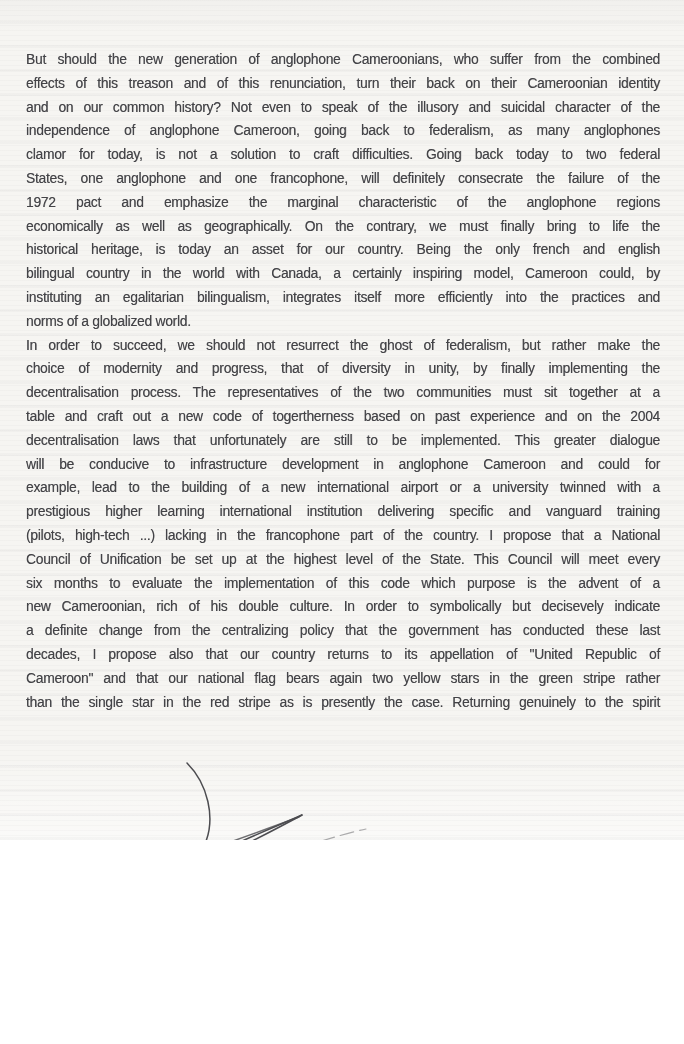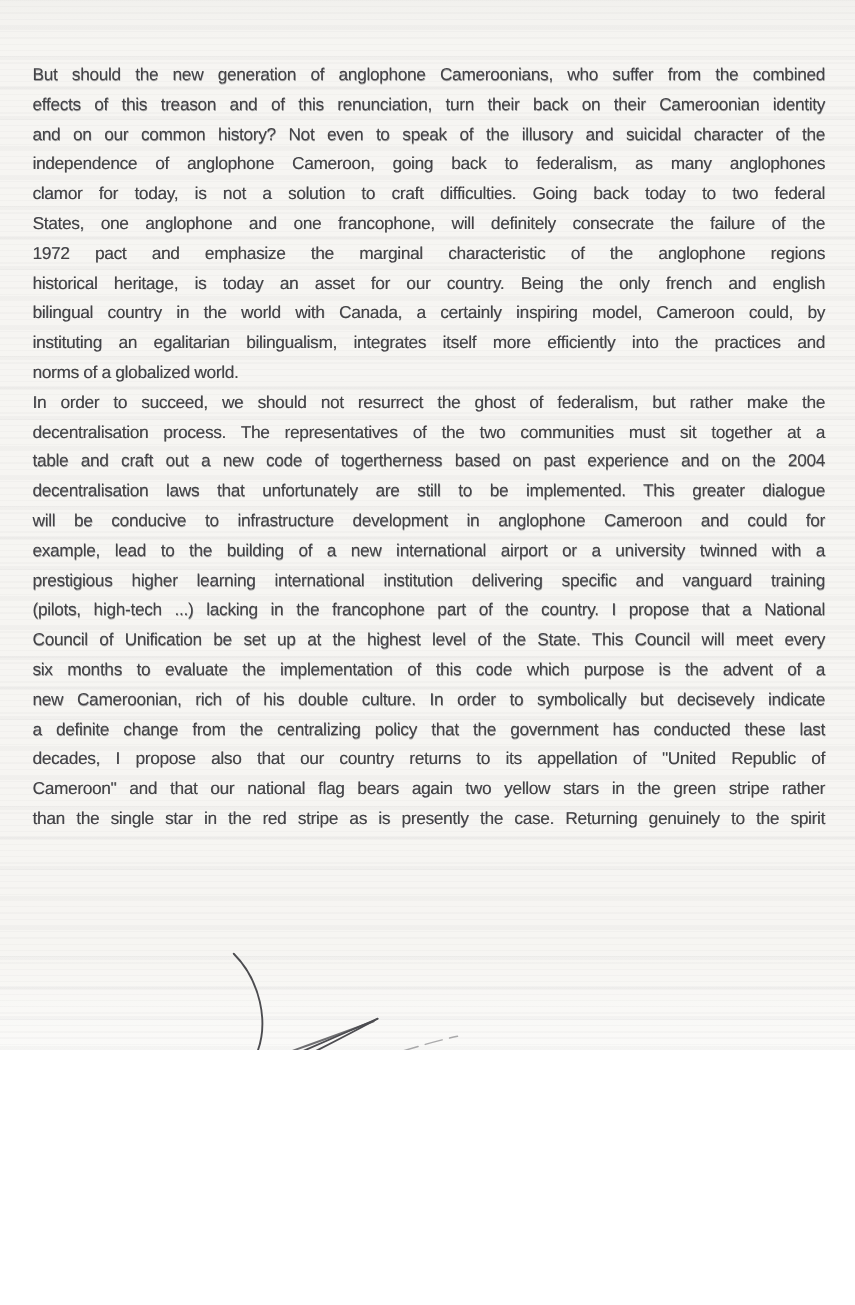--- a/index.html
+++ b/index.html
@@ -87,27 +87,29 @@
 
   <div class="doc-text">
       <div class="paragraph">
         <div class="line">But should the new generation of anglophone Cameroonians, who suffer from the combined</div>
         <div class="line">effects of this treason and of this renunciation, turn their back on their Cameroonian identity</div>
         <div class="line">and on our common history? Not even to speak of the illusory and suicidal character of the</div>
         <div class="line">independence of anglophone Cameroon, going back to federalism, as many anglophones</div>
         <div class="line">clamor for today, is not a solution to craft difficulties. Going back today to two federal</div>
         <div class="line">States, one anglophone and one francophone, will definitely consecrate the failure of the</div>
         <div class="line">1972 pact and emphasize the marginal characteristic of the anglophone regions</div>
+        <div class="line">economically as well as geographically. On the contrary, we must finally bring to life the</div>
         <div class="line">historical heritage, is today an asset for our country. Being the only french and english</div>
         <div class="line">bilingual country in the world with Canada, a certainly inspiring model, Cameroon could, by</div>
         <div class="line">instituting an egalitarian bilingualism, integrates itself more efficiently into the practices and</div>
         <div class="line last">norms of a globalized world.</div>
       </div>
       <div class="paragraph">
         <div class="line">In order to succeed, we should not resurrect the ghost of federalism, but rather make the</div>
+        <div class="line">choice of modernity and progress, that of diversity in unity, by finally implementing the</div>
         <div class="line">decentralisation process. The representatives of the two communities must sit together at a</div>
         <div class="line">table and craft out a new code of togertherness based on past experience and on the 2004</div>
         <div class="line">decentralisation laws that unfortunately are still to be implemented. This greater dialogue</div>
         <div class="line">will be conducive to infrastructure development in anglophone Cameroon and could for</div>
         <div class="line">example, lead to the building of a new international airport or a university twinned with a</div>
         <div class="line">prestigious higher learning international institution delivering specific and vanguard training</div>
         <div class="line">(pilots, high-tech ...) lacking in the francophone part of the country. I propose that a National</div>
         <div class="line">Council of Unification be set up at the highest level of the State. This Council will meet every</div>
         <div class="line">six months to evaluate the implementation of this code which purpose is the advent of a</div>
         <div class="line">new Cameroonian, rich of his double culture. In order to symbolically but decisevely indicate</div>

